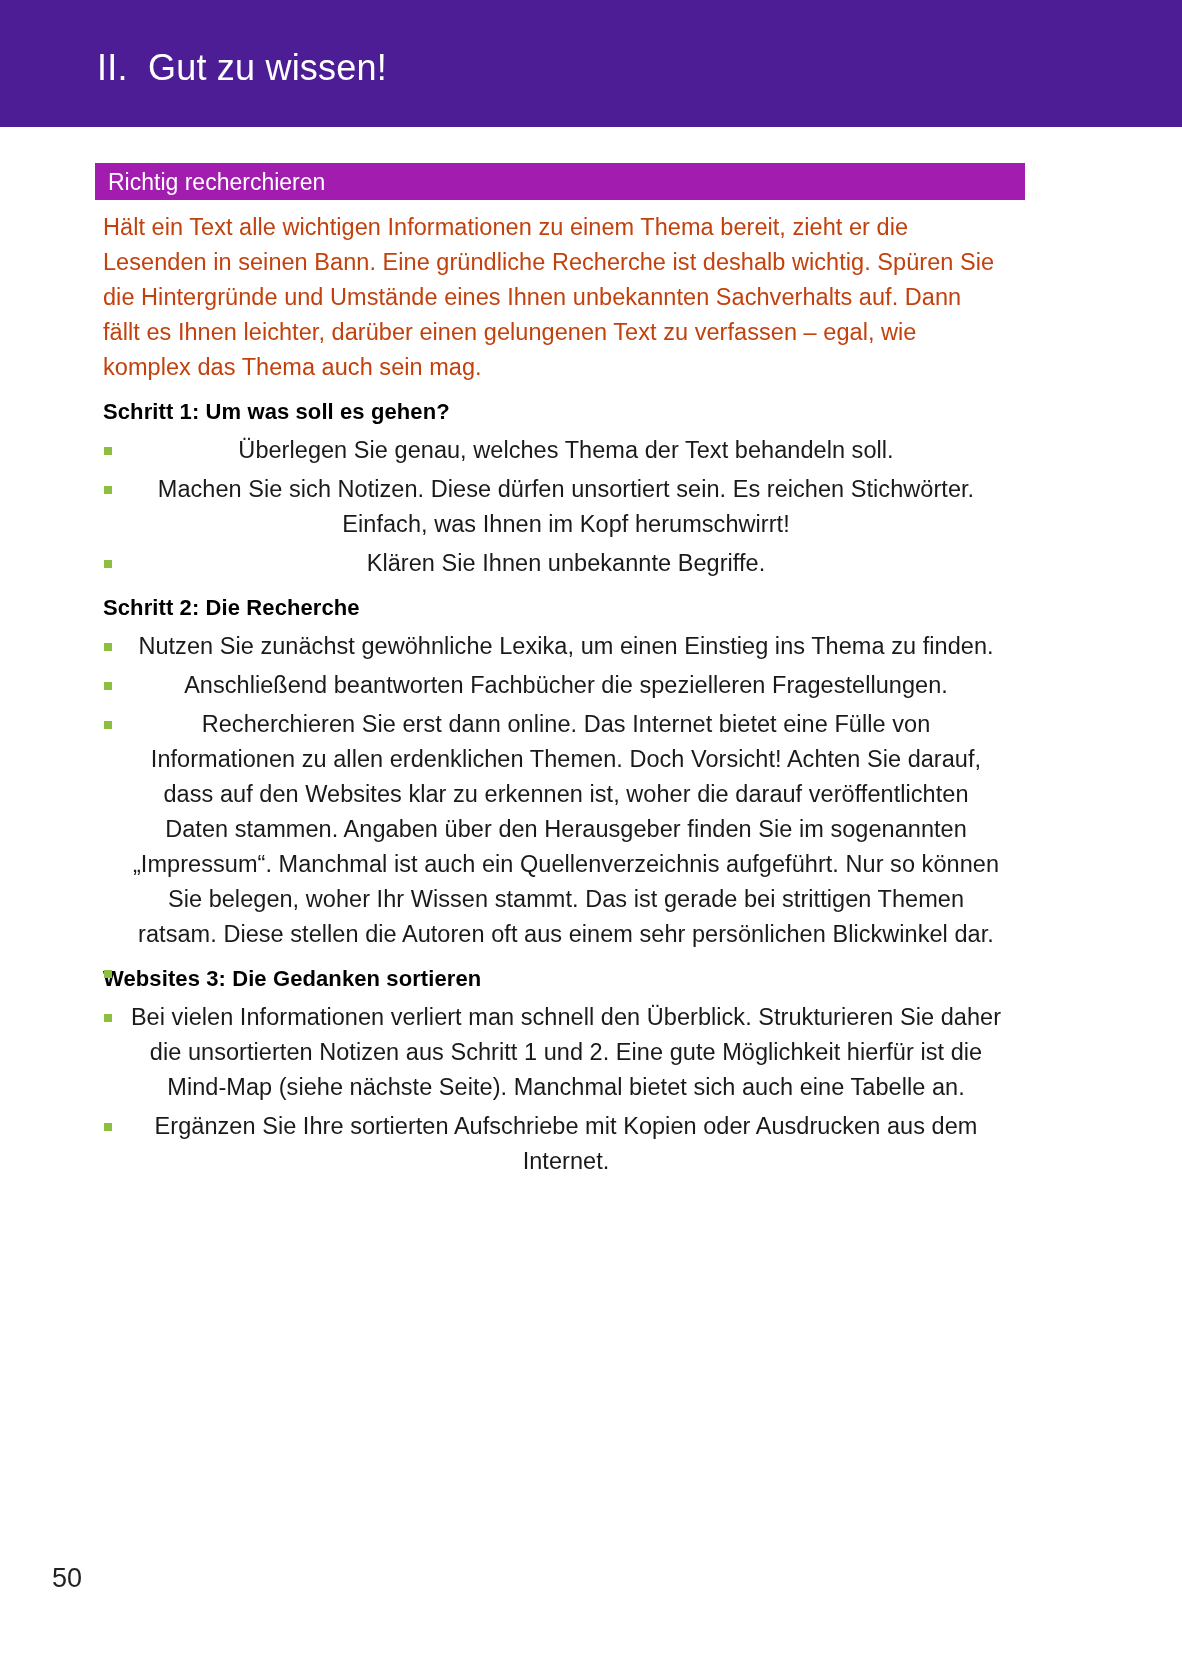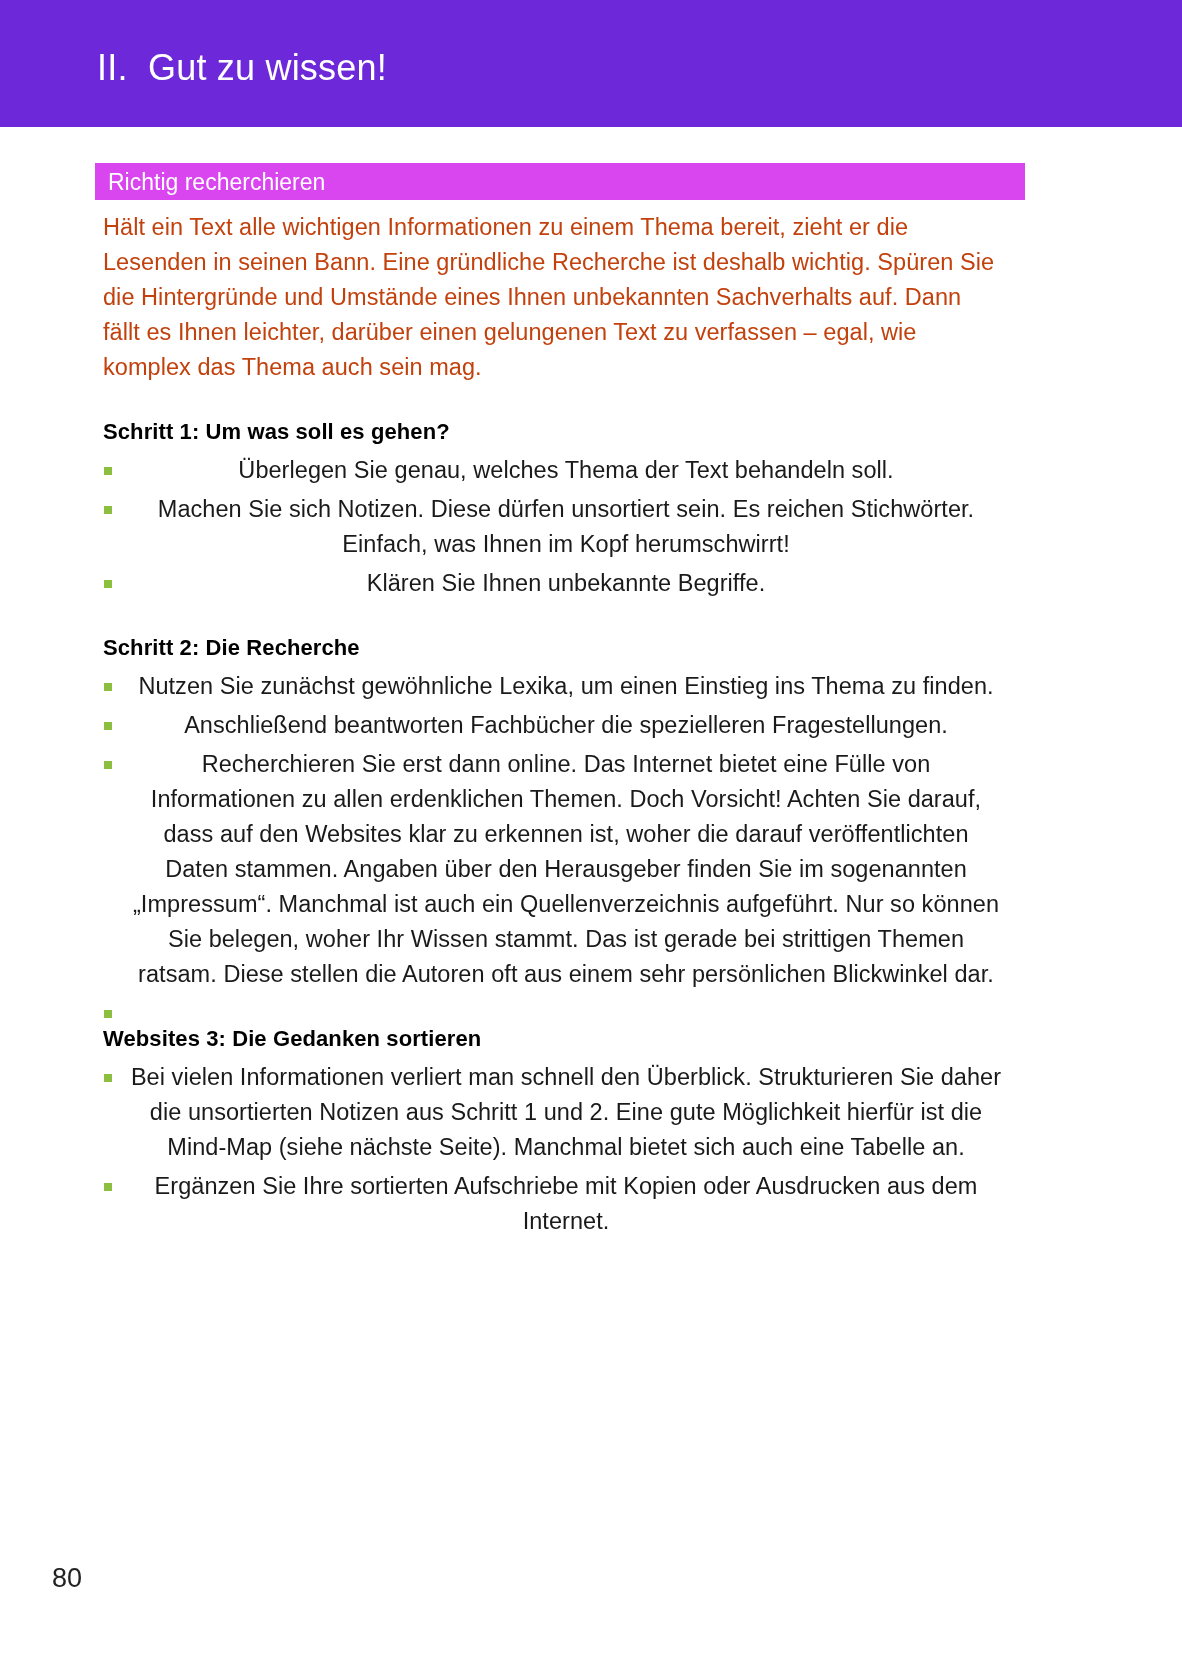--- a/index.html
+++ b/index.html
@@ -16,42 +16,42 @@
     overflow: hidden;
   }
 
   
   .chapter-band {
     position: absolute;
     left: 0;
     top: 0;
     width: 1182px;
     height: 127px;
-    background: #6d28d9;
+    background: #4c1d95;
   }
   .chapter-title {
     position: absolute;
     left: 97px;
     top: 46px;
     font-size: 36px;
     line-height: 44px;
     color: #ffffff;
     font-weight: 400;
     letter-spacing: 0.2px;
     white-space: pre;
   }
 
   
   .section-bar {
     position: absolute;
     left: 95px;
     top: 163px;
     width: 930px;
     height: 37px;
-    background: #d946ef;
+    background: #a21caf;
   }
   .section-bar-label {
     position: absolute;
     left: 13px;
     top: 6px;
     font-size: 23px;
     line-height: 27px;
     color: #ffffff;
     font-weight: 400;
   }
@@ -67,21 +67,21 @@
   p.intro {
     margin: 0;
     font-size: 23.5px;
     line-height: 35px;
     color: #c2410c;
     font-weight: 400;
     letter-spacing: 0.05px;
   }
 
   h3.step-title {
-    margin: 32px 0 6px 0;
+    margin: 12px 0 6px 0;
     font-size: 22px;
     line-height: 30px;
     font-weight: 700;
     color: #000000;
     letter-spacing: 0.1px;
   }
 
   ul.bullets {
     margin: 0;
     padding: 0;
@@ -175,13 +175,13 @@
       <span>Bei vielen Informationen verliert man schnell den Überblick. Strukturieren Sie daher die unsortierten Notizen aus Schritt 1 und 2. Eine gute Möglichkeit hierfür ist die Mind-Map (siehe nächste Seite). Manchmal bietet sich auch eine Tabelle an.</span>
     </li>
     <li>
       <span class="bullet-mark"></span>
       <span>Ergänzen Sie Ihre sortierten Aufschriebe mit Kopien oder Ausdrucken aus dem Internet.</span>
     </li>
   </ul>
 
 </div>
 
-<div class="page-number">80</div>
+<div class="page-number">50</div>
 
 </body></html>

